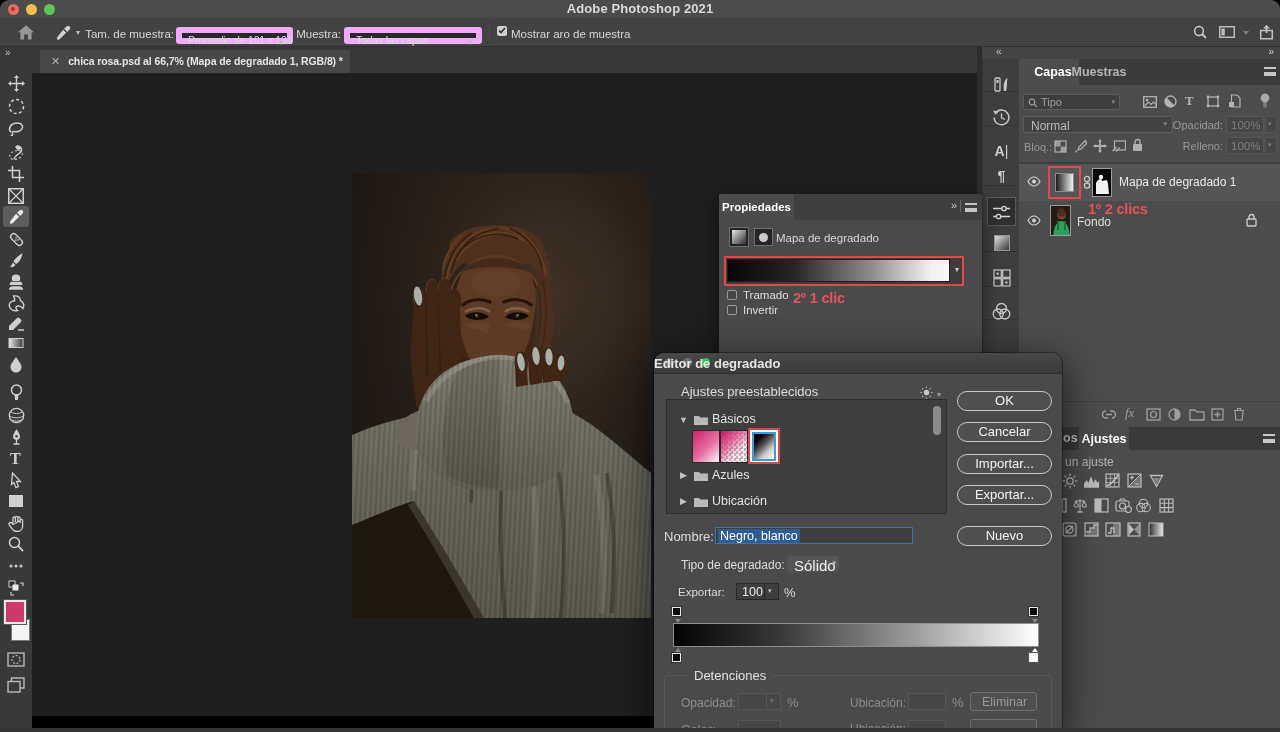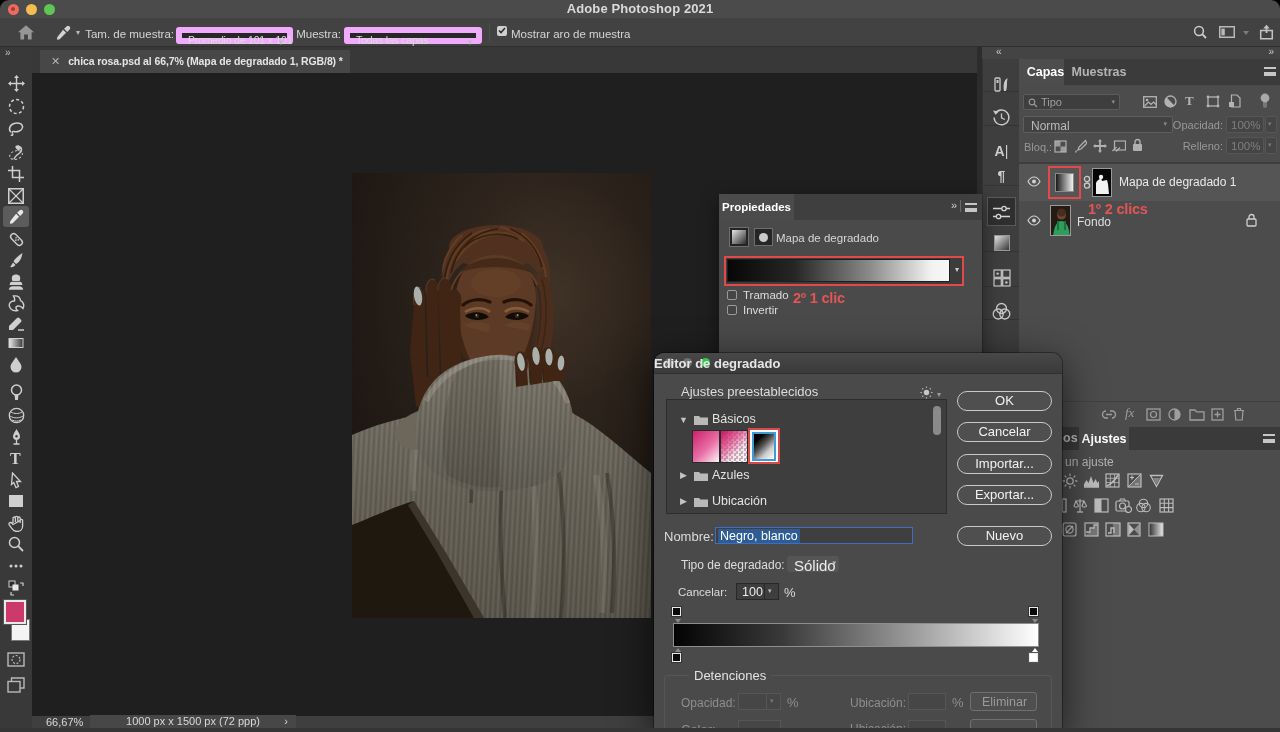--- a/index.html
+++ b/index.html
@@ -421,24 +421,20 @@
       </g>
       <g stroke="#2e1d0e" stroke-width="1.4" fill="none" opacity=".6">
         <path d="M165,212 L165,200"></path>
             <path d="M178,210 L178,198"></path>
             <path d="M191,207 L191,196"></path>
       </g>
     </svg>
     </div>
   </div>
 
-  <div id="statusbar" class="abs">
-    <span style="position:absolute;left:14px;top:0px;">66,67%</span>
-    <span style="position:absolute;left:58px;top:-1px;width:206px;height:14px;background:#474747;text-align:center;">1000 px x 1500 px (72 ppp)<span style="position:absolute;right:8px;">›</span></span>
-  </div>
 
   <div id="rdivider" class="abs"></div>
   <div id="collapsebar" class="abs">
     <span style="position:absolute;left:14px;top:-1px;font-size:10px;letter-spacing:-2px;">«</span>
     <span style="position:absolute;right:8px;top:-1px;font-size:10px;letter-spacing:-2px;">»</span>
   </div>
   <div id="iconstrip" class="abs">
     <div style="position:absolute;left:0;top:32px;width:37px;height:1px;background:#343434;"></div>
     <div style="position:absolute;left:0;top:66px;width:37px;height:1px;background:#343434;"></div>
     <div style="position:absolute;left:0;top:126px;width:37px;height:1px;background:#343434;"></div>
@@ -496,21 +492,21 @@
       </div>
     <div class="stripcell" style="top:242px;height:20px;">
         <svg width="19" height="19" viewBox="0 0 19 19">
           <circle cx="9.5" cy="6.5" r="5" fill="none" stroke="#c9c9c9" stroke-width="1.3"></circle>
           <circle cx="6.2" cy="12" r="5" fill="none" stroke="#c9c9c9" stroke-width="1.3"></circle>
           <circle cx="12.8" cy="12" r="5" fill="none" stroke="#c9c9c9" stroke-width="1.3"></circle>
         </svg>
       </div>
   </div>
   <div id="capastabs" class="abs">
-    <div class="ptab" style="left:0;width:45px;background:#4d4d4d;padding-left:8px;">Capas</div>
+    <div class="ptab" style="left:0;width:60px;background:#4d4d4d;padding-left:8px;">Capas</div>
     <div class="ptab" style="left:45px;width:70px;color:#b4b4b4;font-weight:bold;">Muestras</div>
     <div class="burger" style="right:4px;top:8px;"></div>
   </div>
   <div id="capasbody" class="abs">
 
     <div class="graybox" style="left:4px;top:9px;width:97px;height:16px;border-color:#5c5c5c;">
       <svg style="position:absolute;left:4px;top:2.5px;" width="10" height="10" viewBox="0 0 10 10">
           <circle cx="4" cy="4" r="2.8" fill="none" stroke="#9a9a9a" stroke-width="1.2"></circle>
           <line x1="6.2" y1="6.2" x2="9" y2="9" stroke="#9a9a9a" stroke-width="1.3"></line>
         </svg>
@@ -825,21 +821,21 @@
     <span style="position:absolute;left:10px;top:176px;color:#dcdcdc;font-size:13px;">Nombre:</span>
     <div style="position:absolute;left:61px;top:174px;width:198px;height:17px;background:#3f3f3f;border:1.5px solid #3a6fc4;">
       <span style="position:absolute;left:2px;top:1px;background:#2e5d96;color:#fff;font-size:12.5px;padding:0 2px;">Negro, blanco</span>
     </div>
 
     <span style="position:absolute;left:27px;top:205px;color:#dcdcdc;font-size:12px;">Tipo de degradado:</span>
     <div style="position:absolute;left:133px;top:203px;width:52px;height:16px;background:#555555;border-radius:3px;">
       <span style="position:absolute;left:7px;top:1px;color:#ececec;font-size:15px;">Sólido</span>
       <span style="position:absolute;right:3px;top:3px;color:#bdbdbd;font-size:7px;">▾</span>
     </div>
-    <span style="position:absolute;left:24px;top:233px;color:#dcdcdc;font-size:11.5px;">Cancelar:</span>
+    <span style="position:absolute;left:24px;top:233px;color:#dcdcdc;font-size:11.5px;">Exportar:</span>
     <div style="position:absolute;left:82px;top:230px;width:29px;height:17px;background:#3e3e3e;border:1px solid #282828;">
       <span style="position:absolute;left:5px;top:1px;color:#ececec;font-size:12.5px;">100</span>
     </div>
     <div style="position:absolute;left:111px;top:230px;width:14px;height:17px;background:#3e3e3e;border:1px solid #282828;border-left:none;">
       <span style="position:absolute;left:3px;top:3px;color:#bdbdbd;font-size:7px;">▾</span>
     </div>
     <span style="position:absolute;left:130px;top:232px;color:#dcdcdc;font-size:13px;">%</span>
 
     <div style="position:absolute;left:20px;top:271px;width:364px;height:22px;background:linear-gradient(90deg,#030303,#3a3a3a 30%,#9a9a9a 65%,#ffffff);outline:1px solid #8e8e8e;"></div>
 

